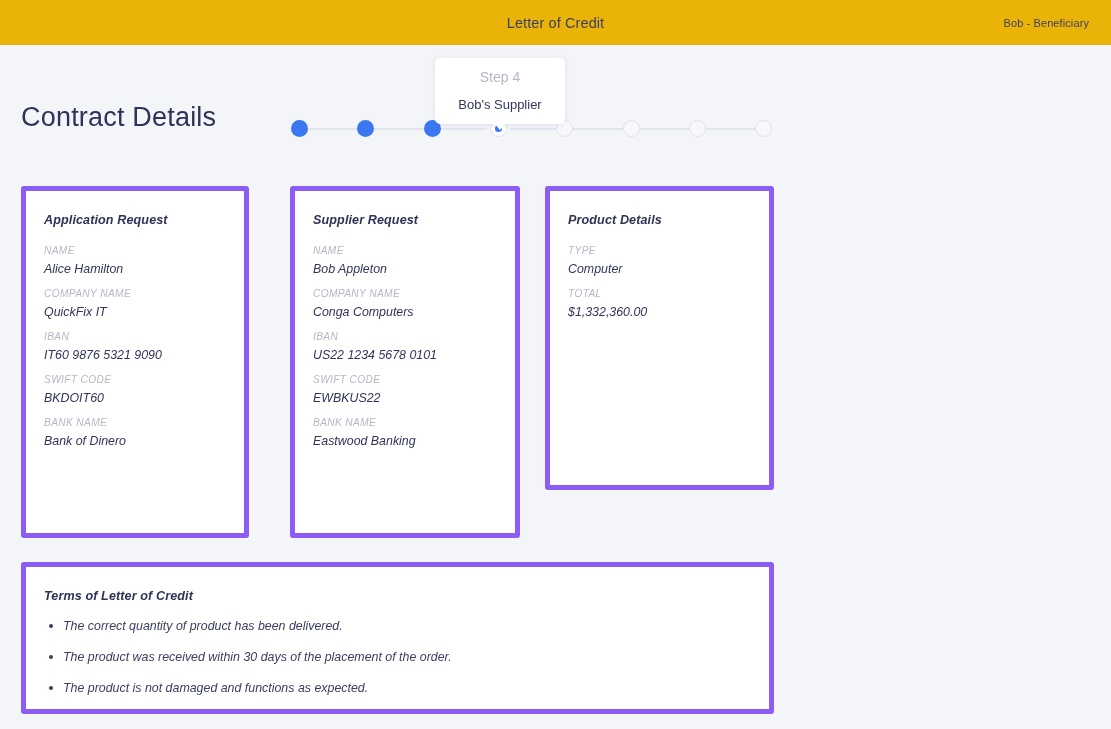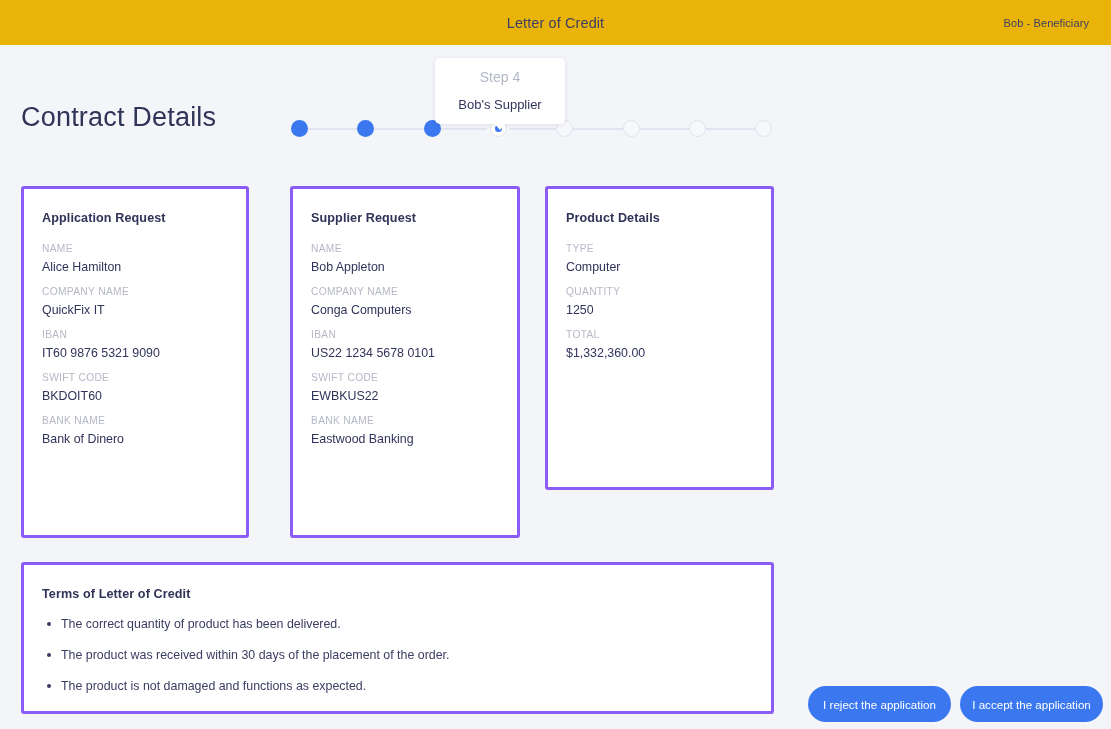--- a/index.html
+++ b/index.html
@@ -144,22 +144,23 @@
   }
   .step-tooltip .step-name {
     font-size: 13px;
     color: #33365c;
   }
 
   
   .card {
     position: absolute;
     background: #ffffff;
-    border: 3px solid #8b5cf6;
+    border: 5px solid #8b5cf6;
     border-radius: 3px;
+    font-style: italic;
   }
   .card-title {
     font-size: 12.6px;
     font-weight: bold;
     color: #2f3357;
     letter-spacing: .1px;
   }
   .field-label {
     font-size: 10.2px;
     color: #b5b8c5;
@@ -322,39 +323,31 @@
 
   <div class="card" id="card-product">
     <div class="card-inner">
       <div class="card-title">Product Details</div>
 
       <div class="field">
         <span class="field-label">TYPE</span>
         <span class="field-value">Computer</span>
       </div>
       <div class="field">
-        <span class="field-label">QUANTITY</span>
-        <span class="field-value">1250</span>
-      </div>
-      <div class="field">
         <span class="field-label">TOTAL</span>
         <span class="field-value">$1,332,360.00</span>
       </div>
     </div>
   </div>
 
   <div class="card" id="card-terms">
     <div class="card-inner">
       <div class="card-title">Terms of Letter of Credit</div>
       <ul class="terms-list">
         <li>The correct quantity of product has been delivered.</li>
         <li>The product was received within 30 days of the placement of the order.</li>
         <li>The product is not damaged and functions as expected.</li>
       </ul>
     </div>
   </div>
 
-  <div class="actions">
-    <button class="btn" id="btn-reject">I reject the application</button>
-    <button class="btn" id="btn-accept">I accept the application</button>
-  </div>
 
 </div>
 
 </body></html>

